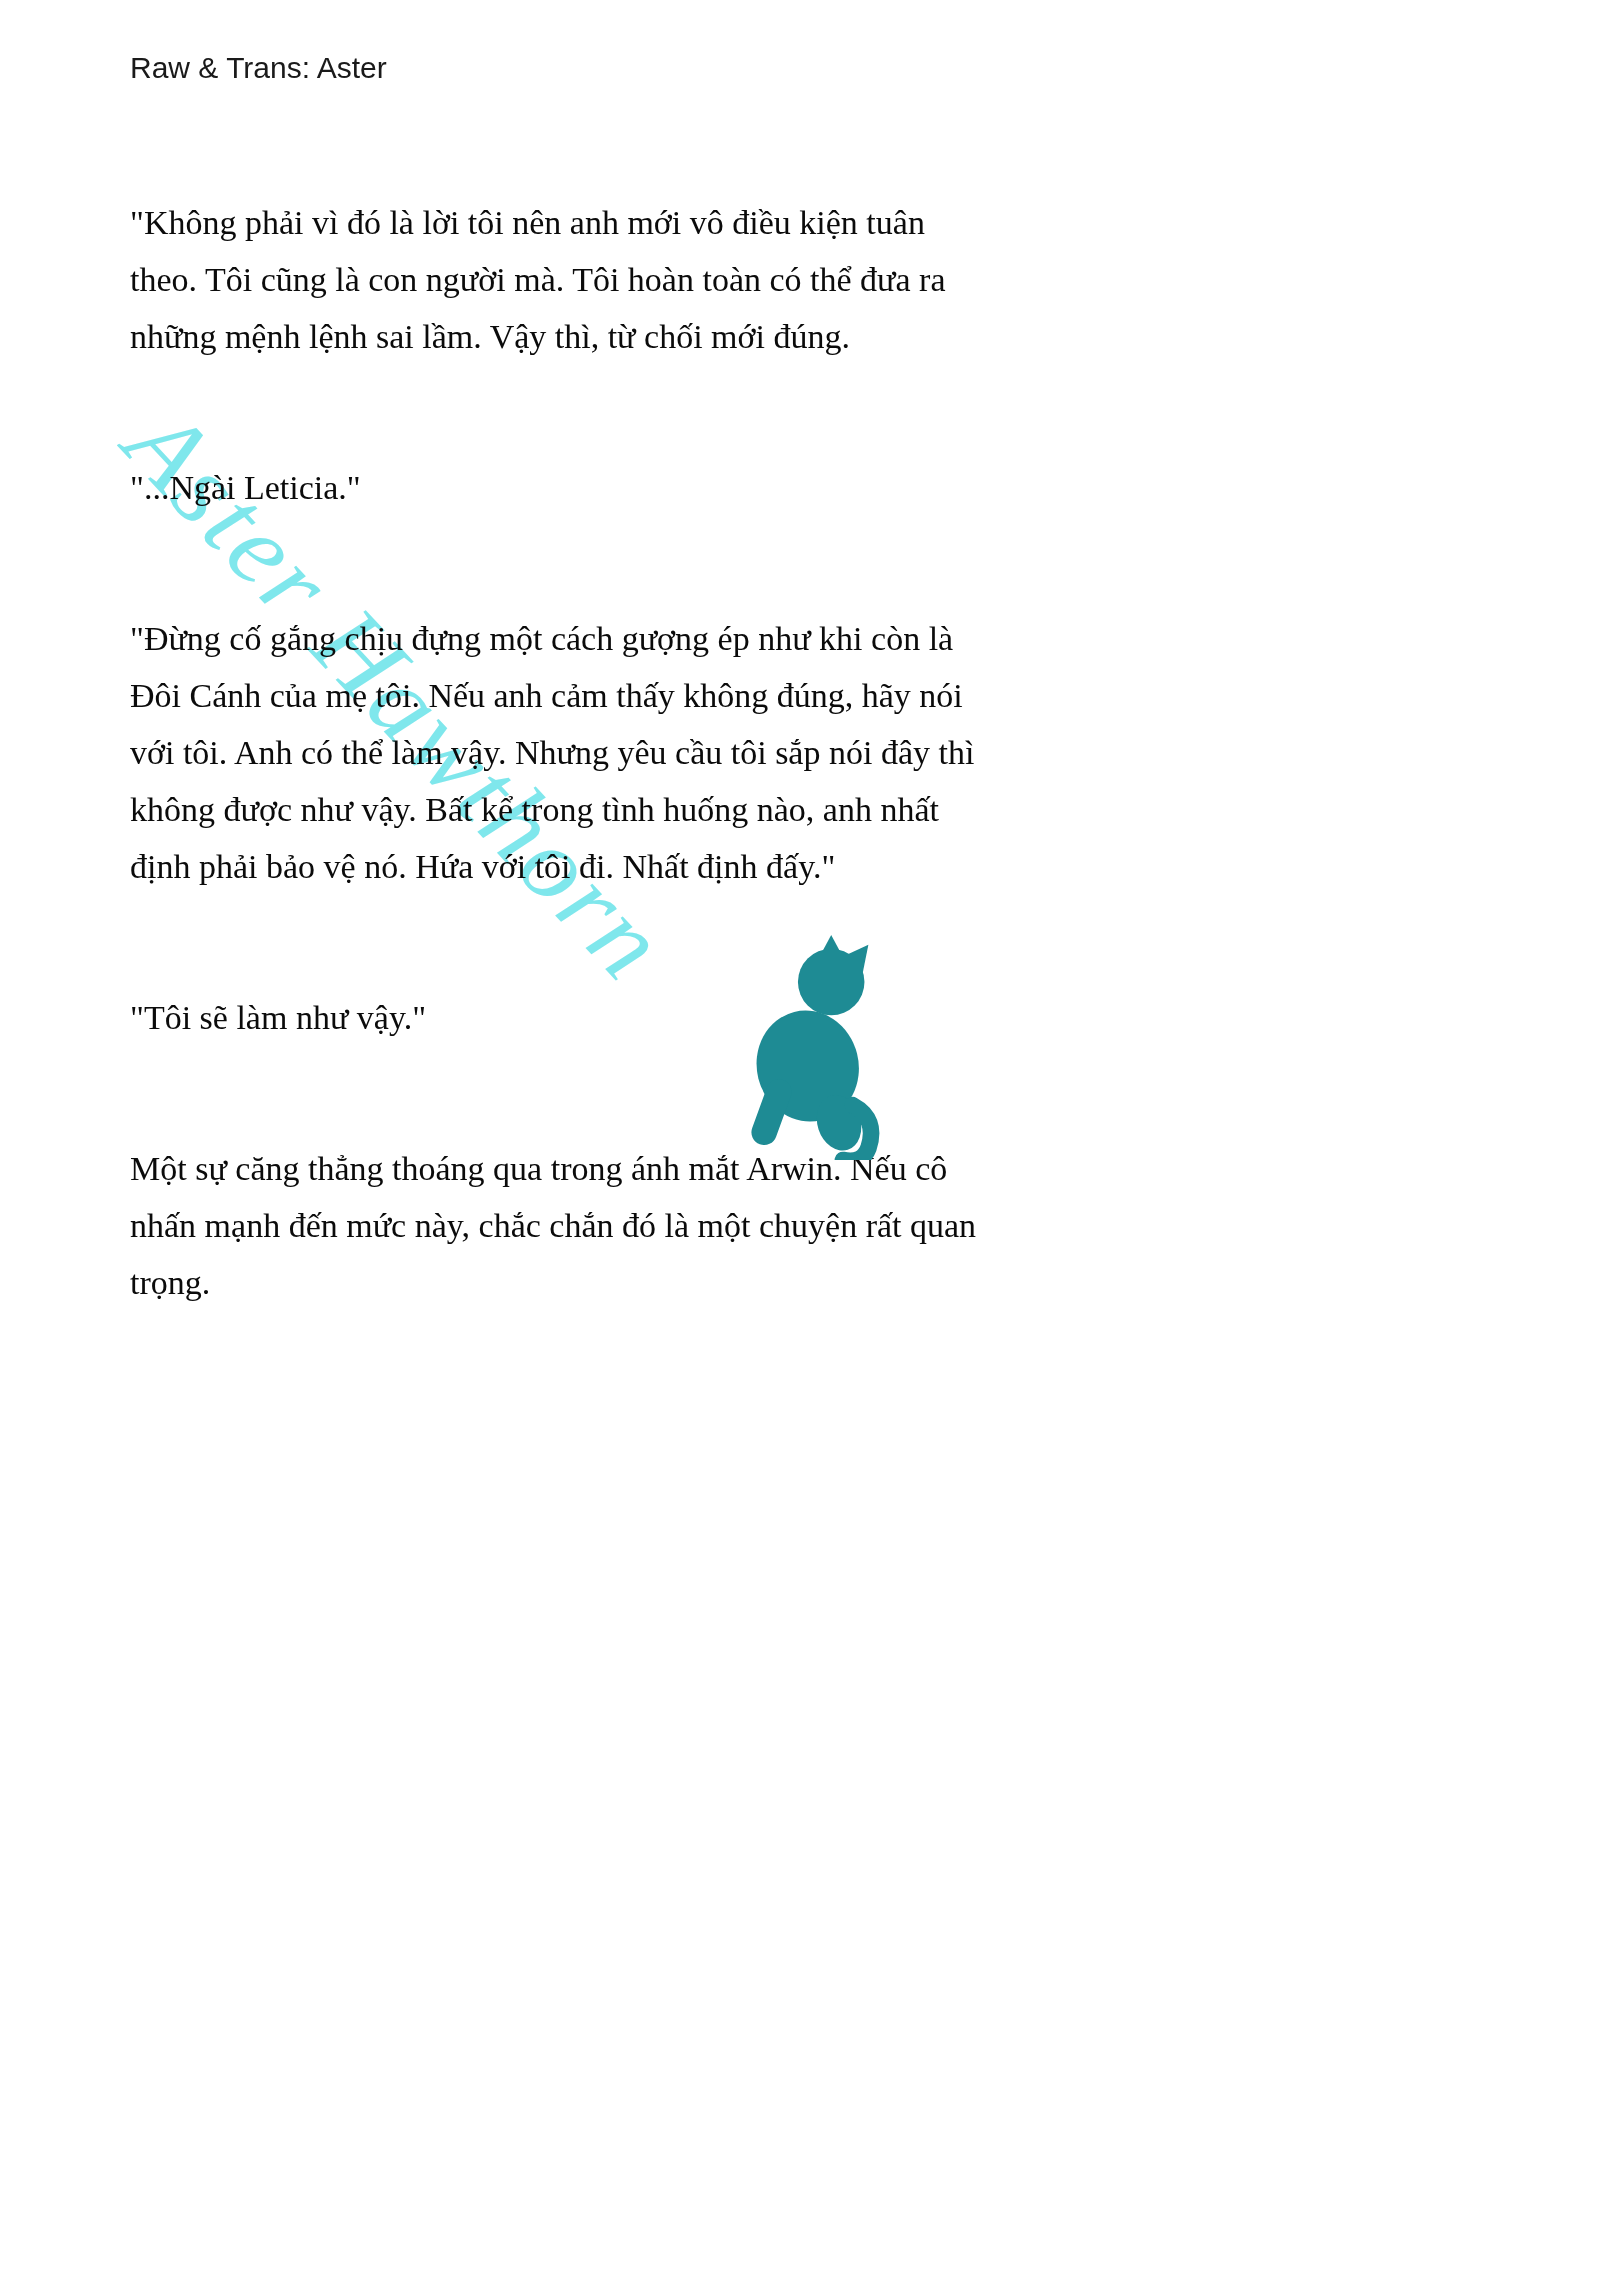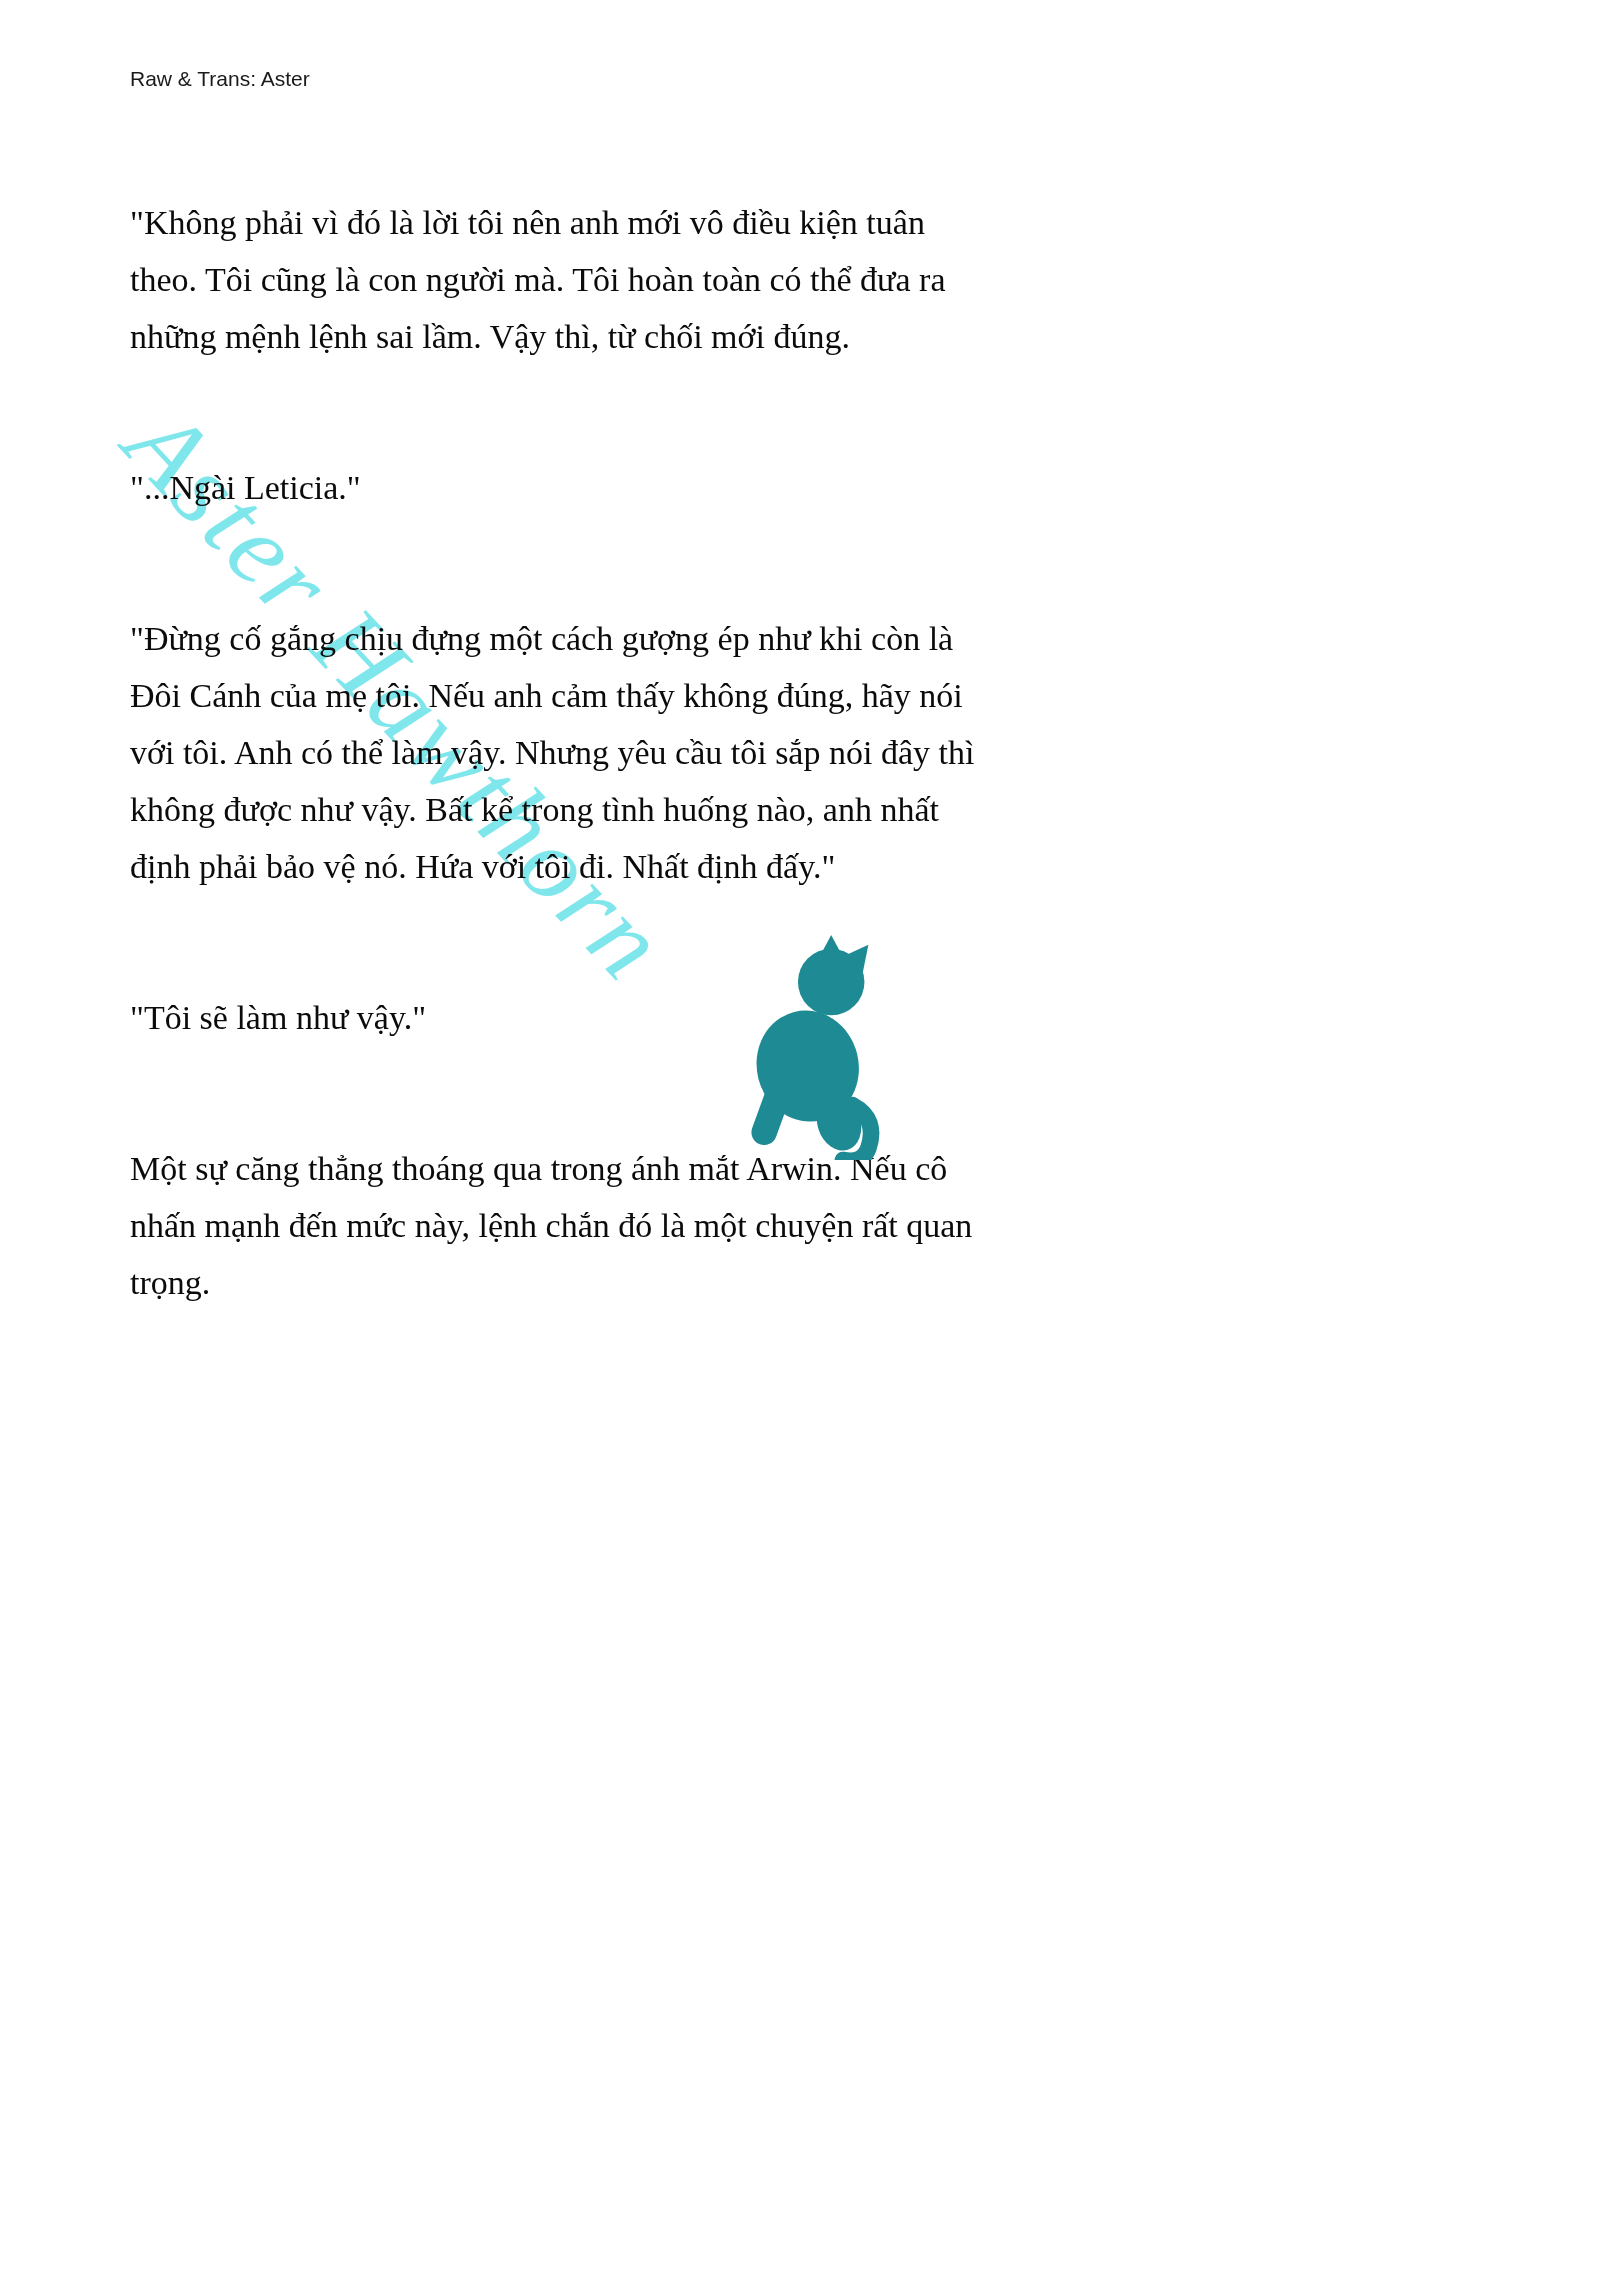--- a/index.html
+++ b/index.html
@@ -12,23 +12,23 @@
     position: relative;
     width: 1621px;
     height: 2293px;
     background: #ffffff;
     overflow: hidden;
     font-family: "Liberation Serif", serif;
   }
   .header-credit {
     position: absolute;
     left: 130px;
-    top: 67px;
+    top: 51px;
     font-family: "Liberation Sans", sans-serif;
-    font-size: 21px;
+    font-size: 30px;
     color: #1a1a1a;
     z-index: 4;
   }
   .watermark {
     position: absolute;
     left: 191px;
     top: 384px;
     transform: rotate(47deg);
     transform-origin: 0 0;
     font-family: "Liberation Serif", serif;
@@ -89,18 +89,18 @@
 theo. Tôi cũng là con người mà. Tôi hoàn toàn có thể đưa ra
 những mệnh lệnh sai lầm. Vậy thì, từ chối mới đúng.</p>
     <p>"...Ngài Leticia."</p>
     <p>"Đừng cố gắng chịu đựng một cách gượng ép như khi còn là
 Đôi Cánh của mẹ tôi. Nếu anh cảm thấy không đúng, hãy nói
 với tôi. Anh có thể làm vậy. Nhưng yêu cầu tôi sắp nói đây thì
 không được như vậy. Bất kể trong tình huống nào, anh nhất
 định phải bảo vệ nó. Hứa với tôi đi. Nhất định đấy."</p>
     <p>"Tôi sẽ làm như vậy."</p>
     <p>Một sự căng thẳng thoáng qua trong ánh mắt Arwin. Nếu cô
-nhấn mạnh đến mức này, lệnh chắn đó là một chuyện rất quan
+nhấn mạnh đến mức này, chắc chắn đó là một chuyện rất quan
 trọng.</p>
   </div>
 
 </div>
 
 
 </body></html>

